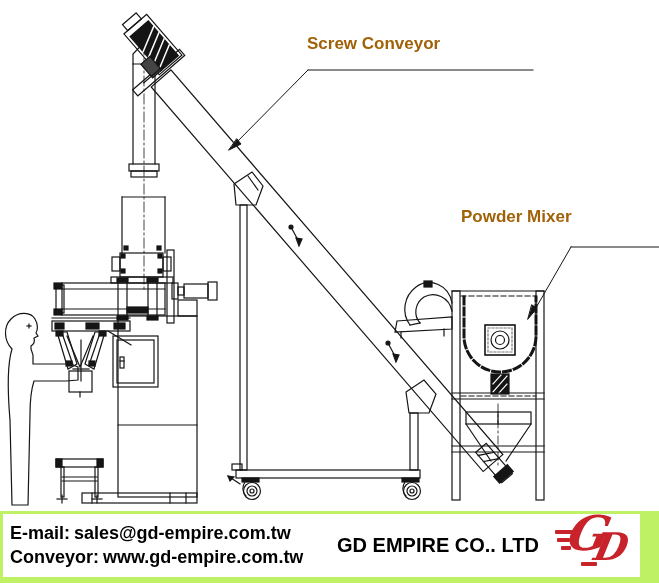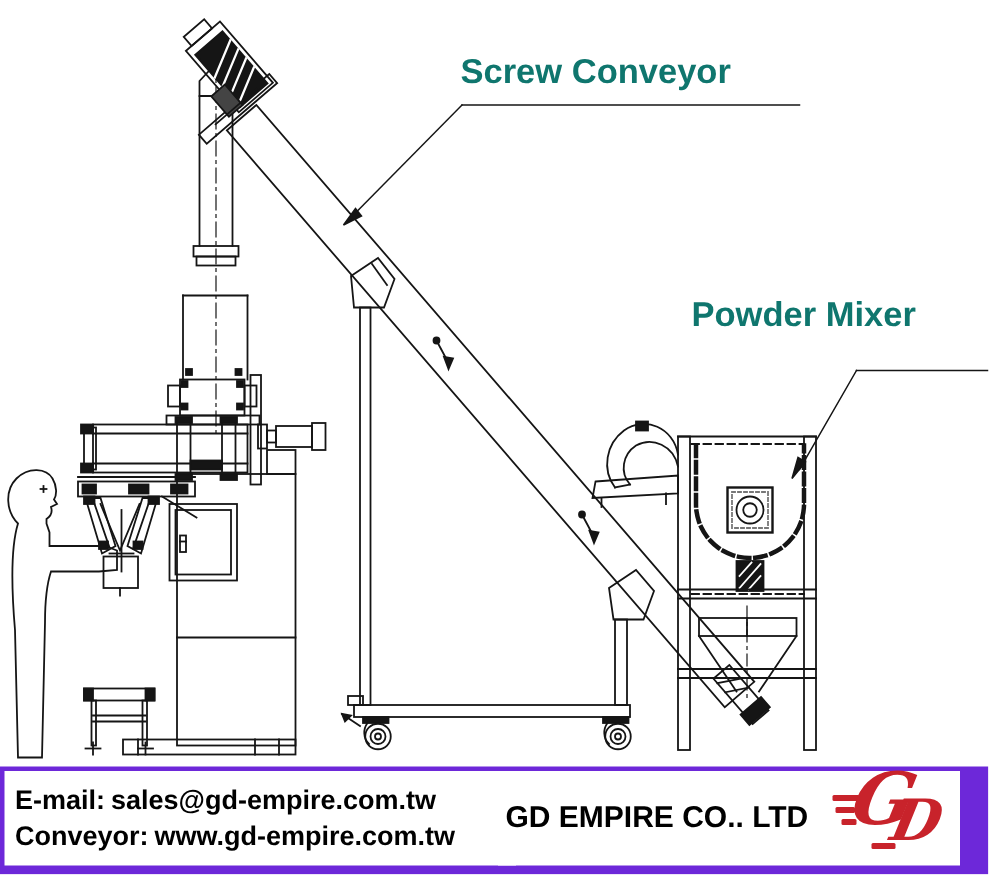--- a/index.html
+++ b/index.html
@@ -1,24 +1,24 @@
 <!DOCTYPE html>
 <html><head>
 <meta charset="utf-8">
 <style>
   html,body{margin:0;padding:0;background:#fff;}
   #stage{position:relative;width:659px;height:583px;background:#fff;overflow:hidden;
          font-family:"Liberation Sans",sans-serif;}
   #drawing{position:absolute;left:0;top:0;}
-  .diagram-label{position:absolute;font-weight:bold;font-size:23px;color:#0f766e;
+  .diagram-label{position:absolute;font-weight:bold;font-size:17px;color:#a16207;
                  white-space:nowrap;letter-spacing:0px;}
   #label-screw{left:307px;top:34px;}
-  #label-powder{left:461px;top:196px;}
+  #label-powder{left:461px;top:207px;}
   
-  #footer{position:absolute;left:0;top:511px;width:659px;height:72px;background:#6d28d9;}
+  #footer{position:absolute;left:0;top:511px;width:659px;height:72px;background:#bef264;}
   .fbox{position:absolute;top:3px;height:63px;background:#fff;}
   #contact-box{left:3px;width:341px;}
   #company-box{left:332px;width:308px;display:flex;align-items:center;}
   .contact-inner{padding:7px 0 0 7px;font-weight:bold;font-size:18px;color:#000;line-height:24px;white-space:nowrap;}
   .contact-line span{margin-right:4px;}
   .company-name{font-weight:bold;font-size:20px;color:#000;margin-left:5px;white-space:nowrap;flex:0 0 auto;}
   
   #gd-logo{position:relative;width:82px;height:60px;margin-left:auto;margin-right:3px;flex:0 0 auto;}
   .logo-letter{position:absolute;font-family:"DejaVu Serif",serif;font-style:italic;font-weight:bold;line-height:1;}
   .logo-g{left:14px;top:-7px;font-size:48px;transform:skewX(-12deg);}

